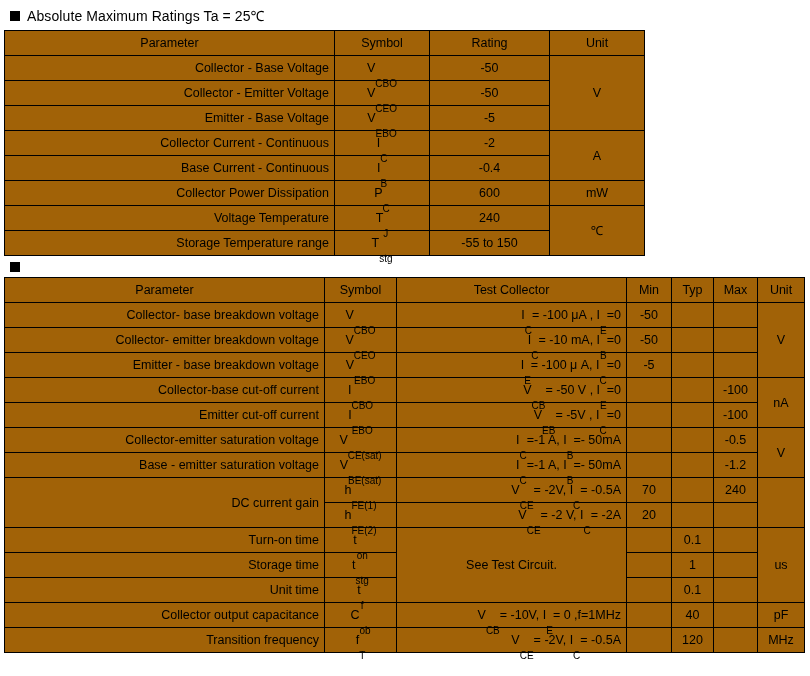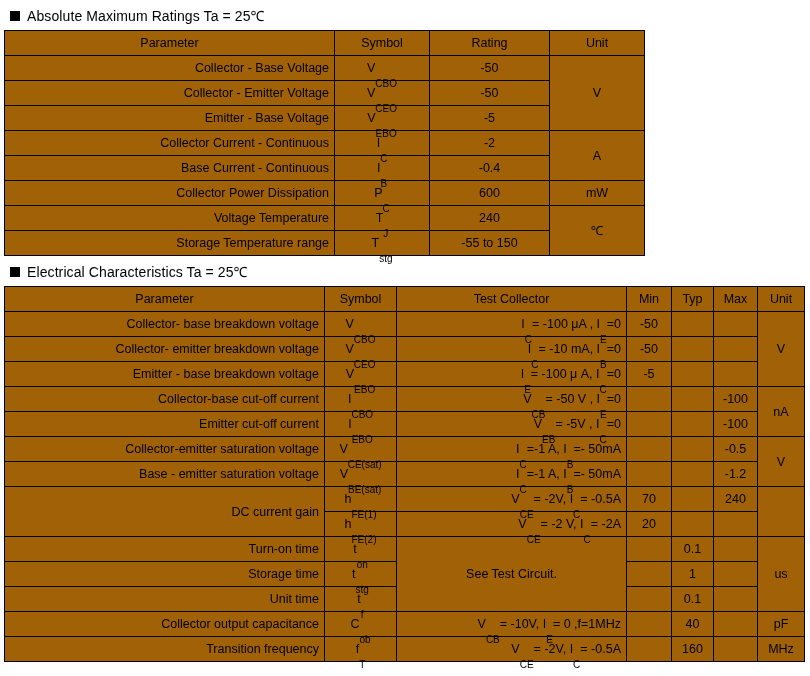--- a/index.html
+++ b/index.html
@@ -128,21 +128,20 @@
       <tr>
         <td class="left">Storage Temperature range</td>
         <td class="center"><span>T</span><sub>stg</sub></td>
         <td class="center">-55 to 150</td>
       </tr>
     </tbody>
   </table>
 
   <div class="section-head">
     <span class="sq"></span>
-    <span>Electrical Characteristics Ta = 25℃</span>
   </div>
 
   <table class="tbl2">
     <colgroup>
       <col style="width:320px">
       <col style="width:72px">
       <col style="width:230px">
       <col style="width:45px">
       <col style="width:42px">
       <col style="width:44px">
@@ -277,20 +276,20 @@
         <td class="center">40</td>
         <td class="center"></td>
         <td class="center">pF</td>
       </tr>
 
       <tr>
         <td class="left">Transition frequency</td>
         <td class="center"><span>f</span><sub>T</sub></td>
         <td class="left"><span>V</span><sub>CE</sub><span>= -2V, I</span><sub>C</sub><span>= -0.5A</span></td>
         <td class="center"></td>
-        <td class="center">160</td>
+        <td class="center">120</td>
         <td class="center"></td>
         <td class="center">MHz</td>
       </tr>
     </tbody>
   </table>
 
 </div>
 
 </body></html>

